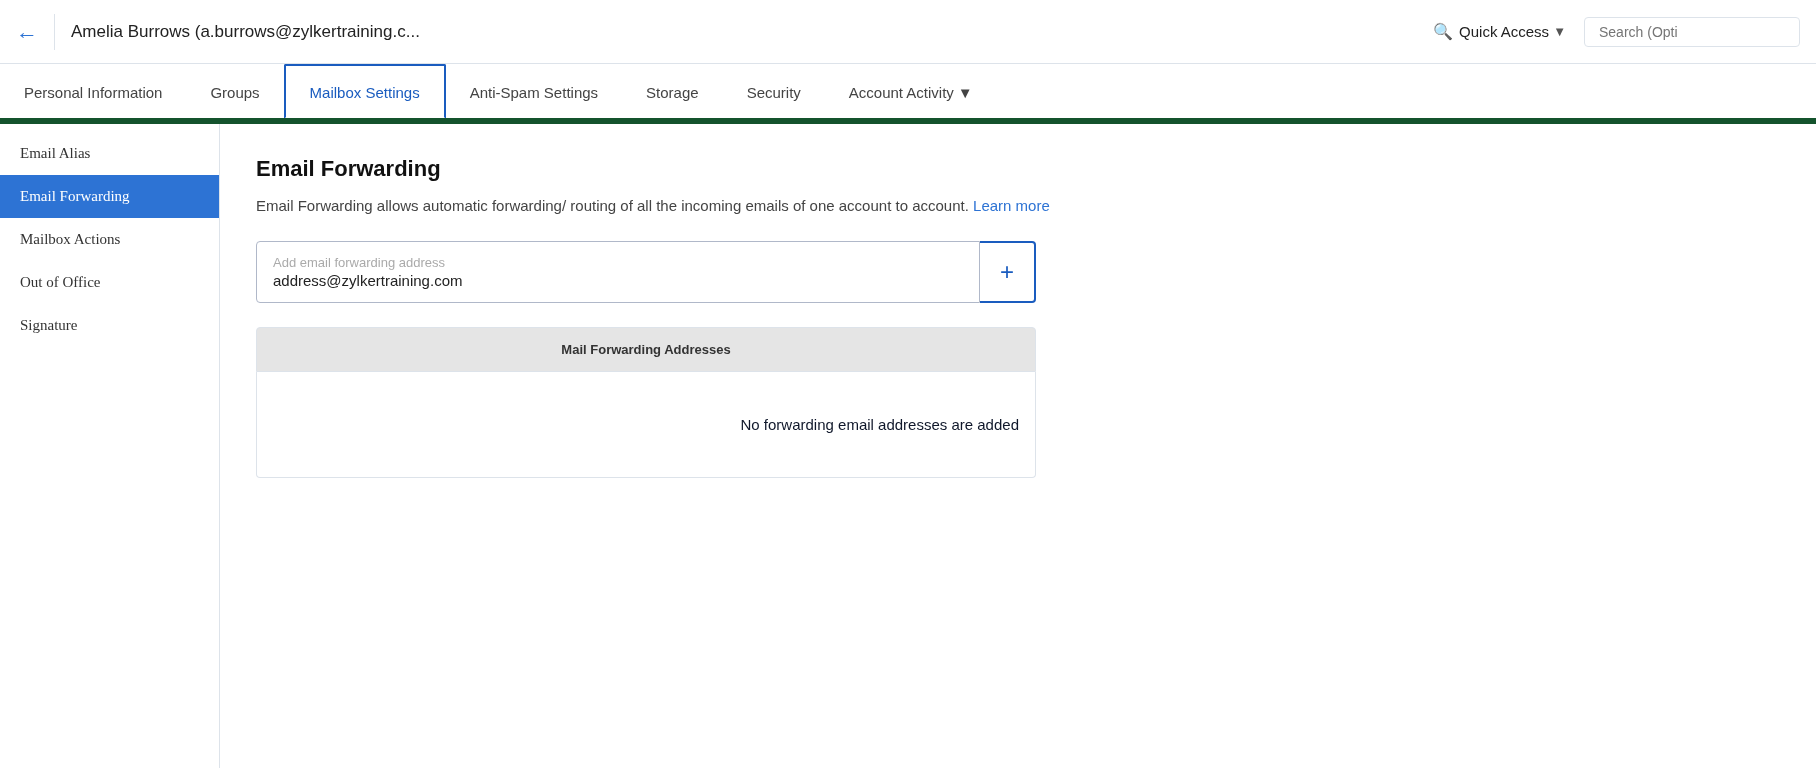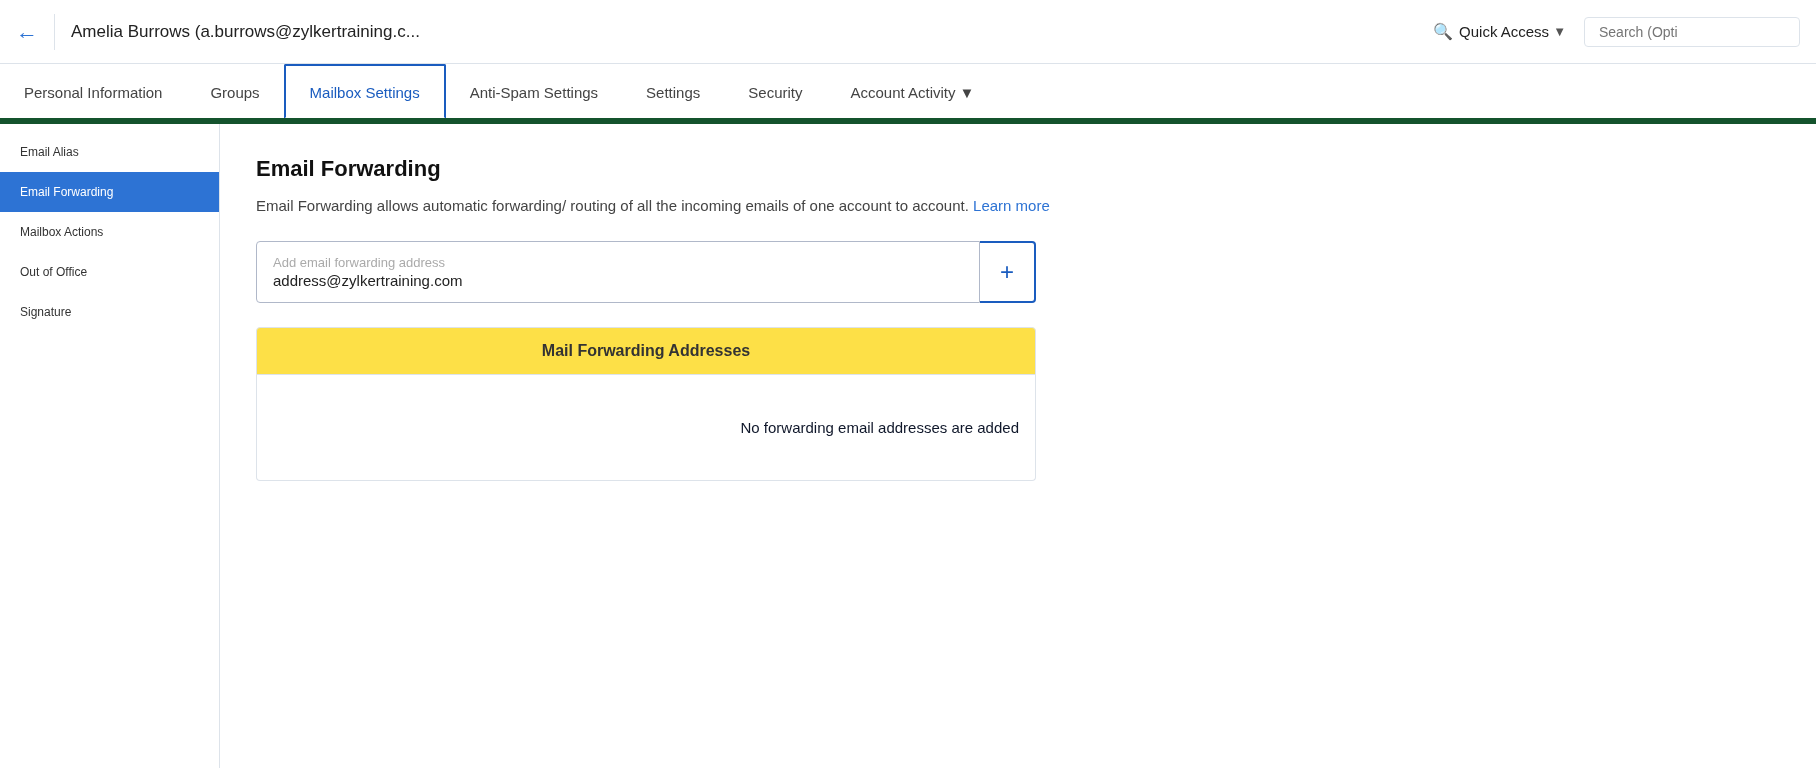--- a/index.html
+++ b/index.html
@@ -105,23 +105,24 @@
     
     .sidebar {
       width: 220px;
       min-width: 220px;
       border-right: 1px solid #dde3ea;
       background: #fff;
       padding-top: 8px;
     }
     .sidebar-item {
       padding: 13px 20px;
-      font-size: 12px;
+      font-size: 15px;
       color: #333;
       cursor: pointer;
+      font-family: Liberation Serif, serif;
     }
     .sidebar-item.active {
       background: #2d73d4;
       color: #fff;
       font-weight: 500;
       border-left: none;
     }
 
     
     .main {
@@ -185,26 +186,26 @@
       align-items: center;
       justify-content: center;
       cursor: pointer;
       font-size: 24px;
       color: #1a5cbf;
       font-weight: 300;
     }
 
     
     .table-header {
-      background: #fde047;
+      background: #e5e5e5;
       border: 1px solid #dde3ea;
       border-radius: 4px 4px 0 0;
       padding: 14px 0;
       text-align: center;
-      font-size: 16px;
+      font-size: 13px;
       font-weight: 600;
       color: #333;
       max-width: 780px;
     }
     .table-body {
       border: 1px solid #dde3ea;
       border-top: none;
       border-radius: 0 0 4px 4px;
       padding: 44px 16px;
       text-align: right;
@@ -229,21 +230,21 @@
     </div>
     <input class="search-box" type="text" placeholder="Search (Opti" style="">
   </div>
 </div>
 
 <nav class="tab-nav">
   <div class="tab-item">Personal Information</div>
   <div class="tab-item">Groups</div>
   <div class="tab-item active">Mailbox Settings</div>
   <div class="tab-item">Anti-Spam Settings</div>
-  <div class="tab-item">Settings</div>
+  <div class="tab-item">Storage</div>
   <div class="tab-item">Security</div>
   <div class="tab-item with-chevron">
     <span>Account Activity</span>
     <span>▼</span>
   </div>
 </nav>
 
 <div class="layout">
 
   <aside class="sidebar">

